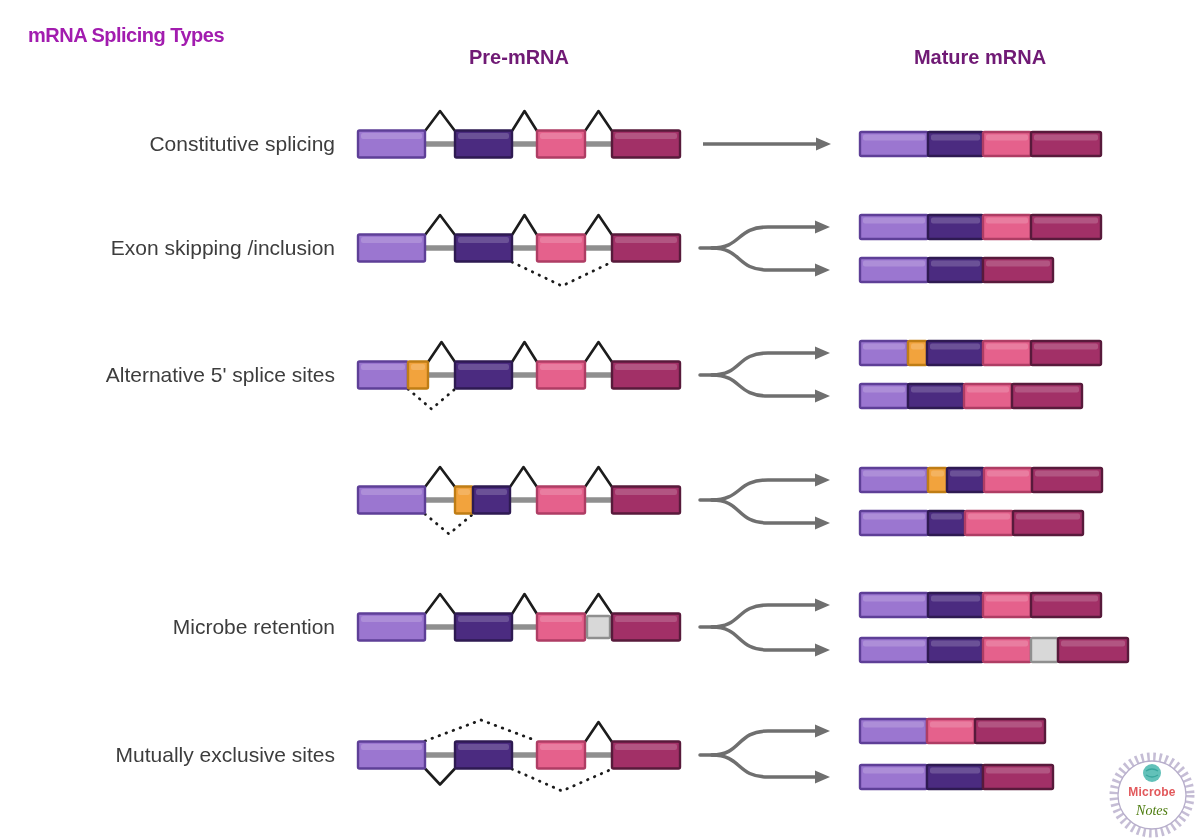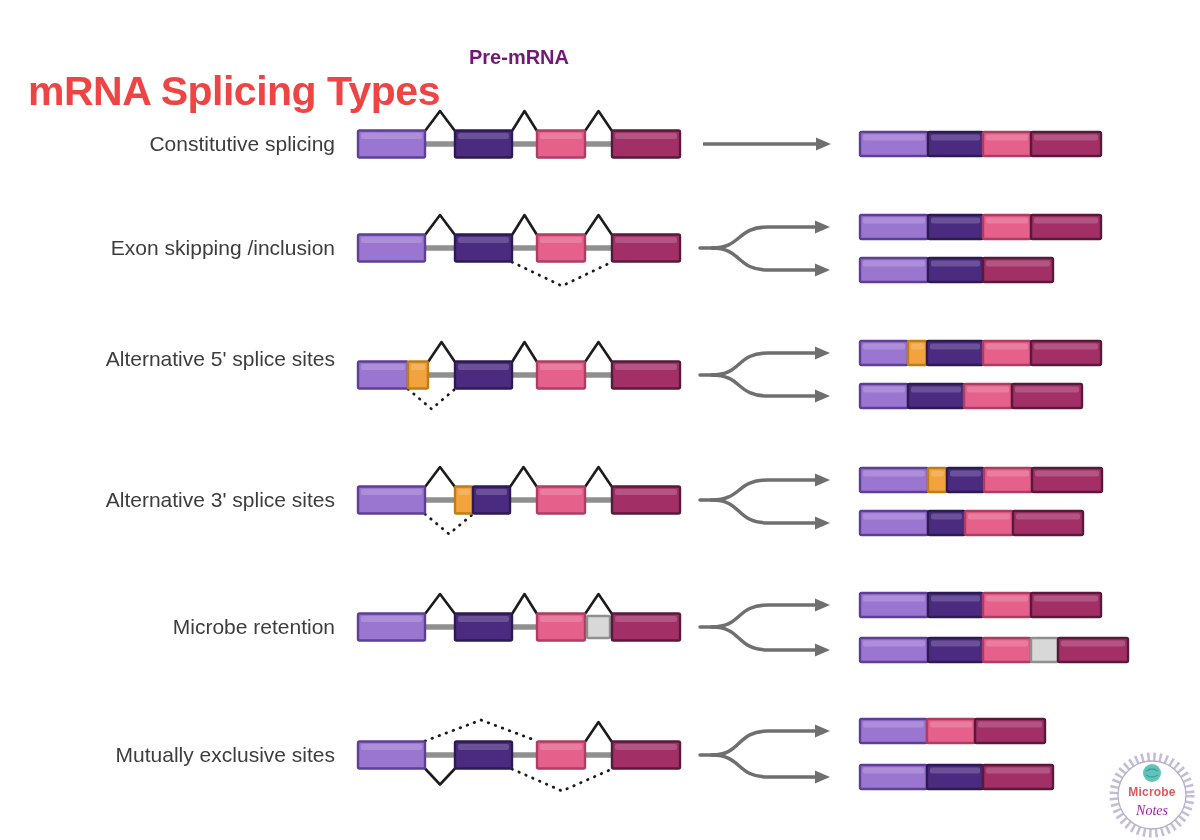--- a/index.html
+++ b/index.html
@@ -1,58 +1,58 @@
 <!DOCTYPE html>
 <html><head>
 <meta charset="utf-8">
 <style>
   html,body{margin:0;padding:0;background:#ffffff;}
   .canvas{
     position:relative;width:1200px;height:840px;background:#ffffff;overflow:hidden;
     font-family:"Liberation Sans",sans-serif;
   }
   .page-title{
-    position:absolute;left:28px;top:24px;font-size:41px;font-weight:bold;
-    color:#ef4444;letter-spacing:-0.5px;margin-top:44px;
+    position:absolute;left:28px;top:24px;font-size:20px;font-weight:bold;
+    color:#a21caf;letter-spacing:-0.5px;
   }
   .col-header{
     position:absolute;top:46px;width:220px;text-align:center;
     font-size:20px;font-weight:bold;color:#701a75;
   }
   .col-header.pre{left:409px;}
   .col-header.mature{left:870px;}
   .row-label{
     position:absolute;left:30px;width:305px;text-align:right;
     font-size:21px;color:#3d3d3d;height:30px;line-height:30px;white-space:nowrap;
   }
   svg.diagram{position:absolute;left:0;top:0;}
   .logo{position:absolute;left:1106px;top:751px;width:92px;height:89px;}
   .logo svg{position:absolute;left:0;top:0;}
   .logo-line1{
     position:absolute;left:0;top:34px;width:92px;text-align:center;
     font-size:12px;font-weight:bold;color:#e2595c;letter-spacing:0.2px;
   }
   .logo-line2{
     position:absolute;left:0;top:52px;width:92px;text-align:center;
-    font-size:14px;font-style:italic;color:#a21caf;
+    font-size:14px;font-style:italic;color:#4d7c0f;
     font-family:"Liberation Serif",serif;
   }
 </style>
 </head>
 <body>
 
 <div class="canvas">
   <div class="page-title">mRNA Splicing Types</div>
 
   <div class="col-header pre">Pre-mRNA</div>
+  <div class="col-header mature">Mature mRNA</div>
 
   <div class="row-label" style="top: 233px;">Exon skipping /inclusion</div>
   <div class="row-label" style="top: 129px;">Constitutive splicing</div>
-  <div class="row-label" style="top: 344px;">Alternative 5' splice sites</div>
-  <div class="row-label" style="top: 485px;">Alternative 3' splice sites</div>
+  <div class="row-label" style="top: 360px;">Alternative 5' splice sites</div>
   <div class="row-label" style="top: 612px;">Microbe retention</div>
   <div class="row-label" style="top: 740px;">Mutually exclusive sites</div>
 
   <svg class="diagram" id="diagram" width="1200" height="840" viewBox="0 0 1200 840">
       <g>
         <line x1="366" y1="144" x2="672" y2="144" stroke="#8f8f8f" stroke-width="5.5"></line>
         <polyline points="425,131 440,111 455,131" fill="none" stroke="#1c1c1c" stroke-width="2.6" stroke-linejoin="round"></polyline>
         <polyline points="512,131 524.5,111 537,131" fill="none" stroke="#1c1c1c" stroke-width="2.6" stroke-linejoin="round"></polyline>
         <polyline points="585,131 598.5,111 612,131" fill="none" stroke="#1c1c1c" stroke-width="2.6" stroke-linejoin="round"></polyline>
         <rect x="358" y="130.5" width="67" height="27" rx="1.5" fill="#9b76d0" stroke="#5e3f97" stroke-width="2.4"></rect>

